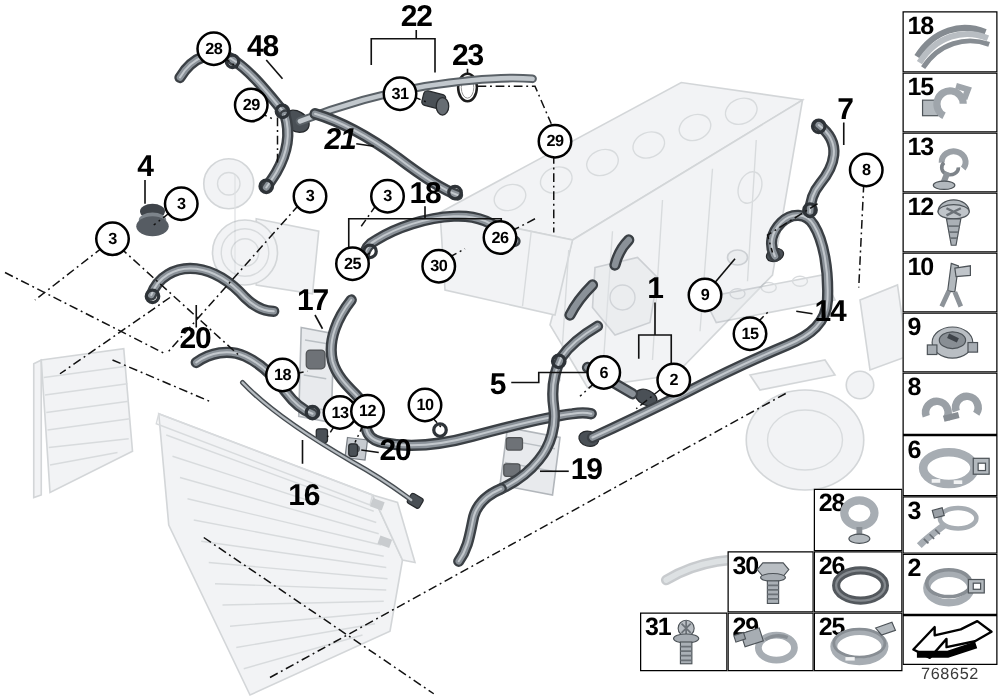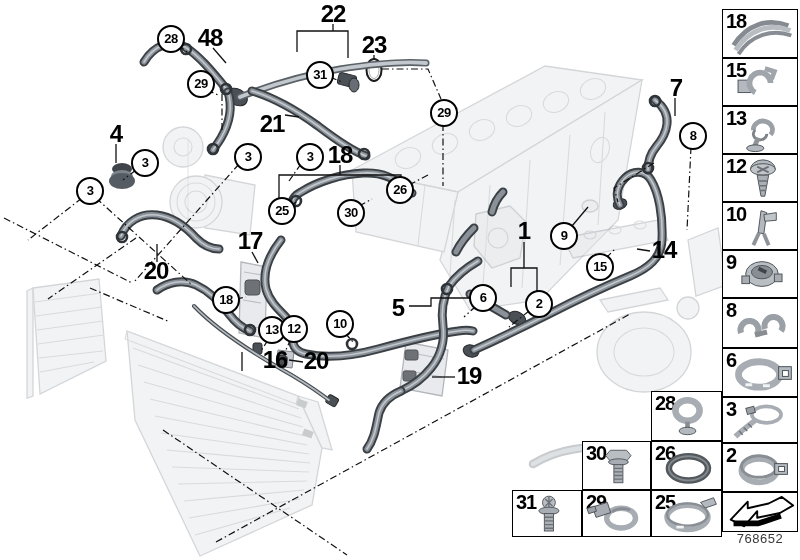--- a/index.html
+++ b/index.html
@@ -316,31 +316,31 @@
       <path d="M654,163 L614,188 L618,202"></path>
       <path d="M163,430 L347,555"></path>
       <path d="M216,542 L630,314"></path>
     </g>
   </svg>
 
   <div id="labels">
       <div class="plab" style="left: 333px; top: 14px;">22</div>
       <div class="plab" style="left: 210px; top: 38px;">48</div>
       <div class="plab" style="left: 374px; top: 45px;">23</div>
-      <div class="plab" style="left: 272px; top: 124px;">21</div>
+      <div class="plab" style="left: 272px; top: 112px; font-style: italic;">21</div>
       <div class="plab" style="left: 116px; top: 134px;">4</div>
       <div class="plab" style="left: 340px; top: 155px;">18</div>
       <div class="plab" style="left: 676px; top: 88px;">7</div>
       <div class="plab" style="left: 250px; top: 241px;">17</div>
       <div class="plab" style="left: 156px; top: 271px;">20</div>
       <div class="plab" style="left: 524px; top: 231px;">1</div>
       <div class="plab" style="left: 664px; top: 250px;">14</div>
       <div class="plab" style="left: 398px; top: 308px;">5</div>
       <div class="plab" style="left: 316px; top: 361px;">20</div>
-      <div class="plab" style="left: 243px; top: 360px; margin-left: 32px;">16</div>
+      <div class="plab" style="left: 243px; top: 397px;">16</div>
       <div class="plab" style="left: 469px; top: 376px;">19</div>
       <div class="clab" style="left: 170px; top: 38px;">28</div>
       <div class="clab" style="left: 200px; top: 83px;">29</div>
       <div class="clab" style="left: 319px; top: 74px;">31</div>
       <div class="clab" style="left: 144px; top: 162px;">3</div>
       <div class="clab" style="left: 89px; top: 190px;">3</div>
       <div class="clab" style="left: 247px; top: 156px;">3</div>
       <div class="clab" style="left: 309px; top: 156px;">3</div>
       <div class="clab" style="left: 443px; top: 112px;">29</div>
       <div class="clab" style="left: 399px; top: 189px;">26</div>

